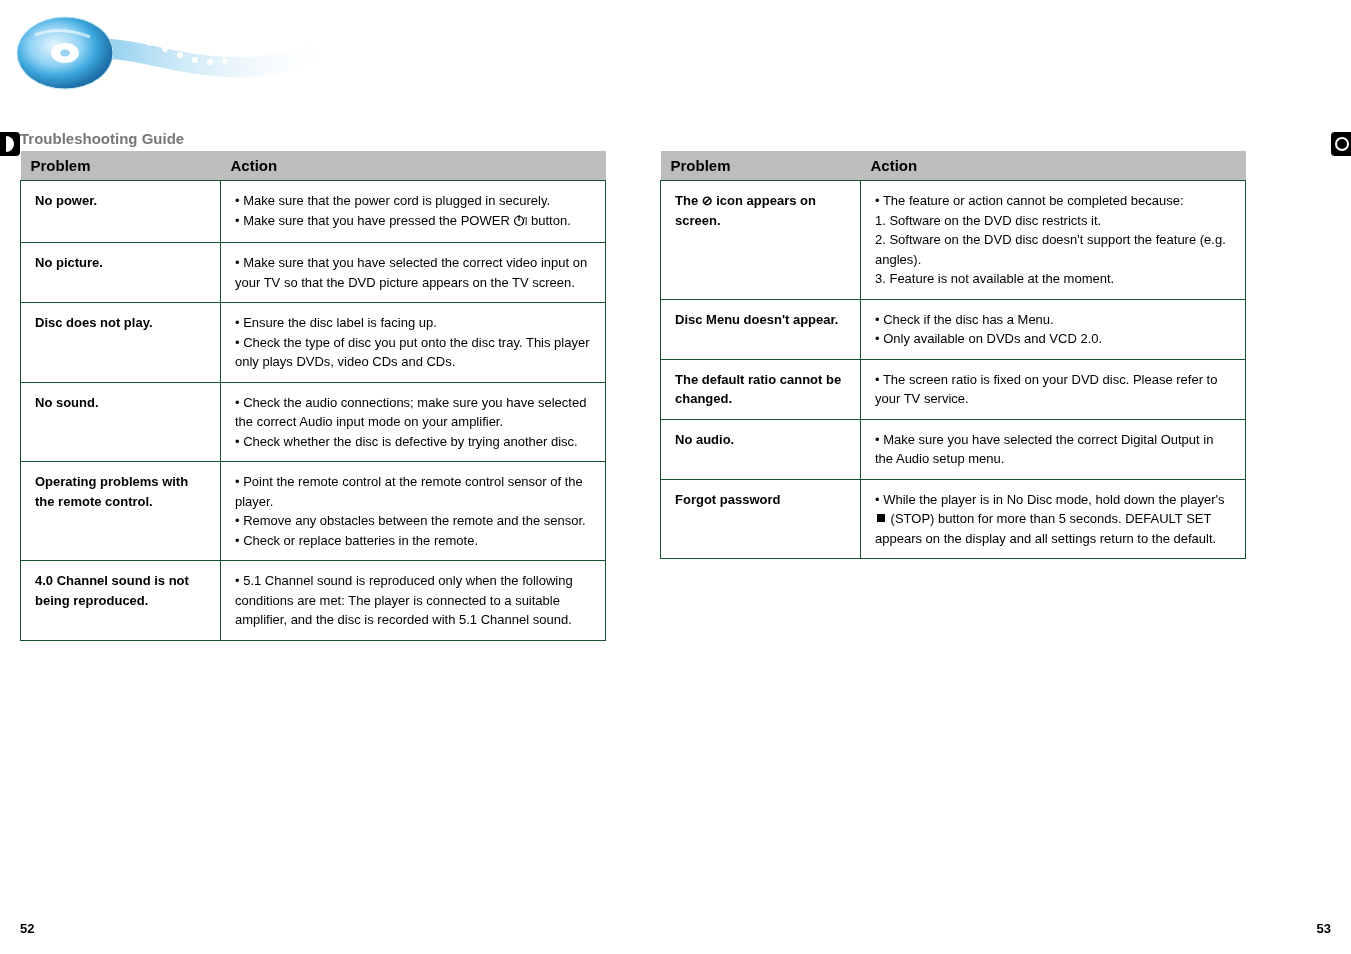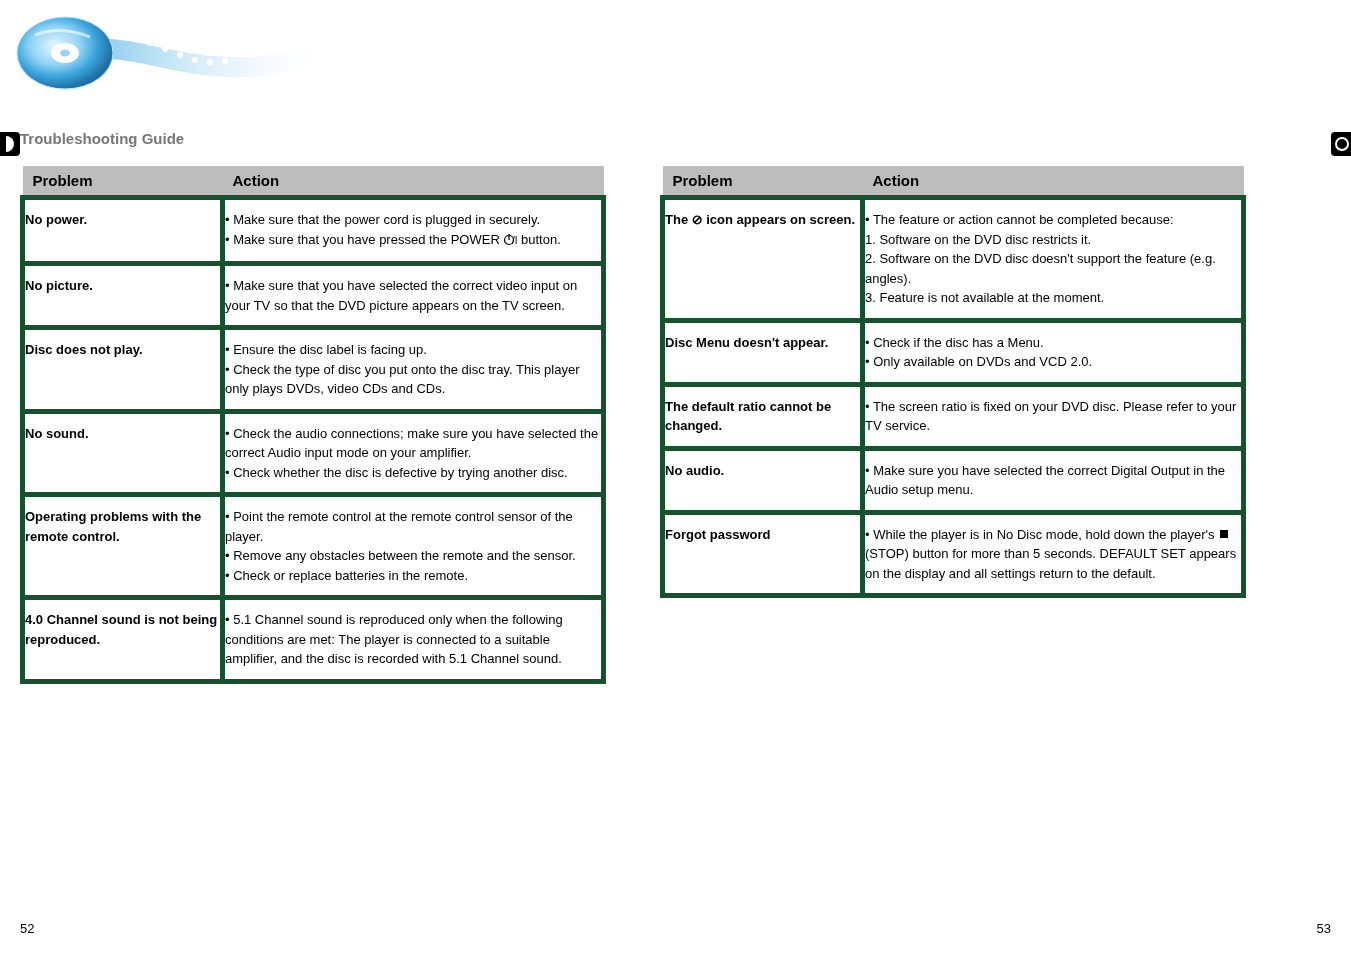--- a/index.html
+++ b/index.html
@@ -23,59 +23,59 @@
     position: absolute;
     top: 130px;
     width: 586px;
   }
   .page-left { left: 20px; }
   .page-right { left: 660px; }
   .page-title {
     color: #777;
     font-weight: bold;
     font-size: 15px;
-    margin-bottom: 18px;
+    margin-bottom: 3px;
     min-height: 18px;
   }
   .tbl {
     width: 100%;
     border-collapse: collapse;
   }
   .tbl th {
     background: #bdbdbd;
     color: #000000;
     font-weight: bold;
     text-align: left;
     padding: 6px 10px;
     font-size: 15px;
   }
   .tbl th:first-child { width: 200px; }
   .tbl td {
-    border: 5px solid #14532d;
-    padding: 10px 0;
+    border: 1px solid #14532d;
+    padding: 10px 14px;
     vertical-align: top;
     line-height: 1.5;
     font-size: 13px;
   }
   .tbl td.col1 { font-weight: bold; width: 200px; }
   .side-tab {
     position: absolute;
     top: 132px;
     width: 22px;
     height: 24px;
     background: #000;
   }
   .side-tab-left { left: -2px; border-radius: 0 4px 4px 0; }
   .side-tab-right { right: -2px; border-radius: 4px 0 0 4px; }
   .side-tab svg { width: 22px; height: 24px; }
   .pg-num {
     position: absolute;
     bottom: 18px;
     font-size: 13px;
-    font-weight: normal;
+    font-weight: bold;
     text-align: right;
   }
   .pg-left { left: 20px; }
   .pg-right { right: 20px; }
   .stop-sq { display:inline-block; width:8px; height:8px; background:#000; vertical-align:1px; margin:0 2px; }
   .pwr-icon { display:inline-block; vertical-align:-2px; }
 </style>
 </head>
 <body>
 

